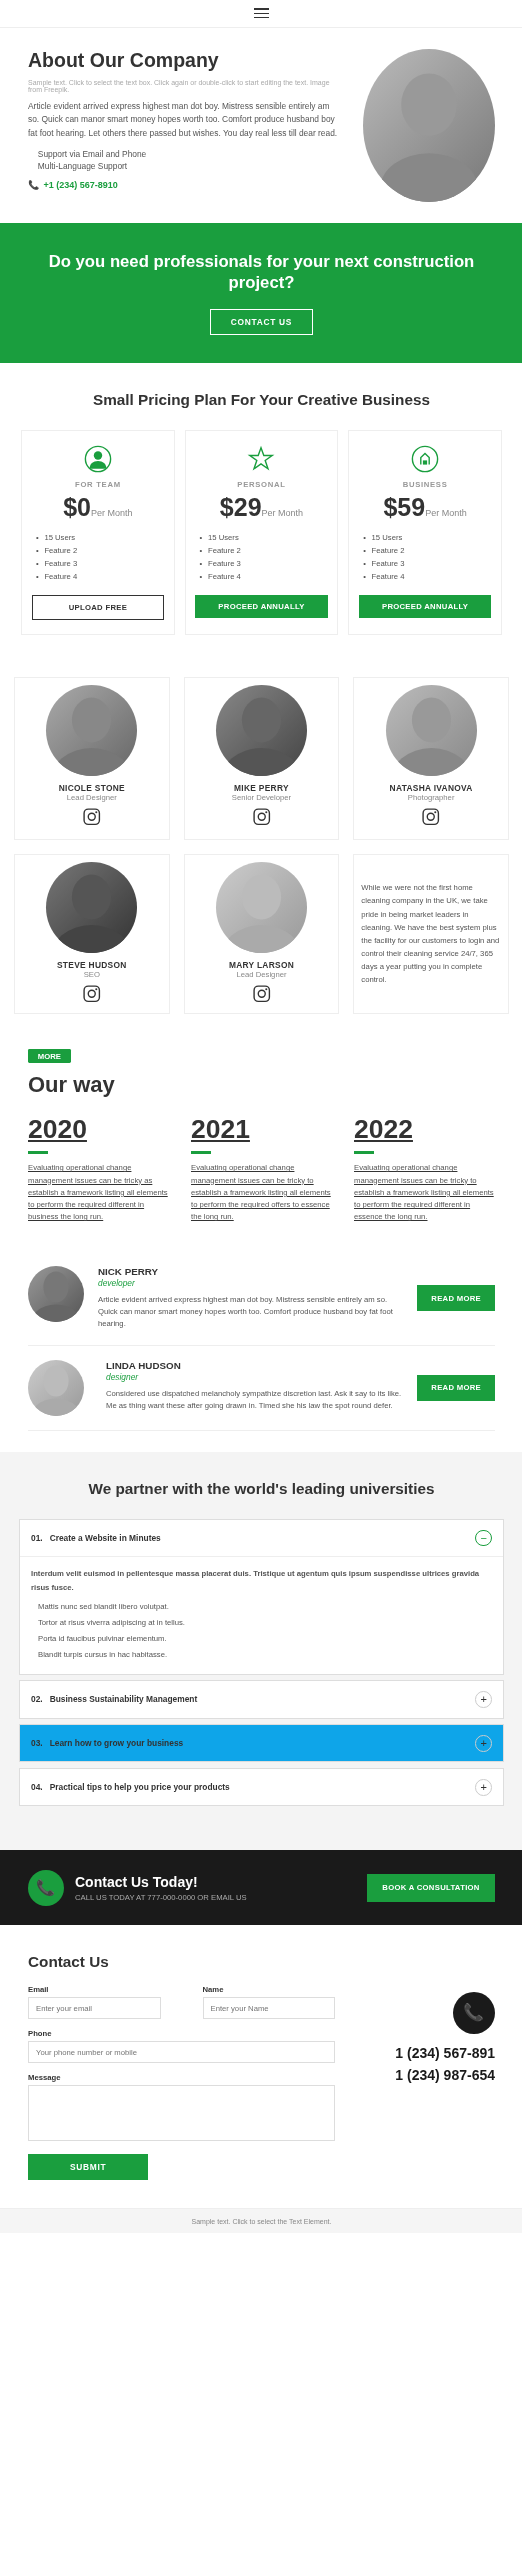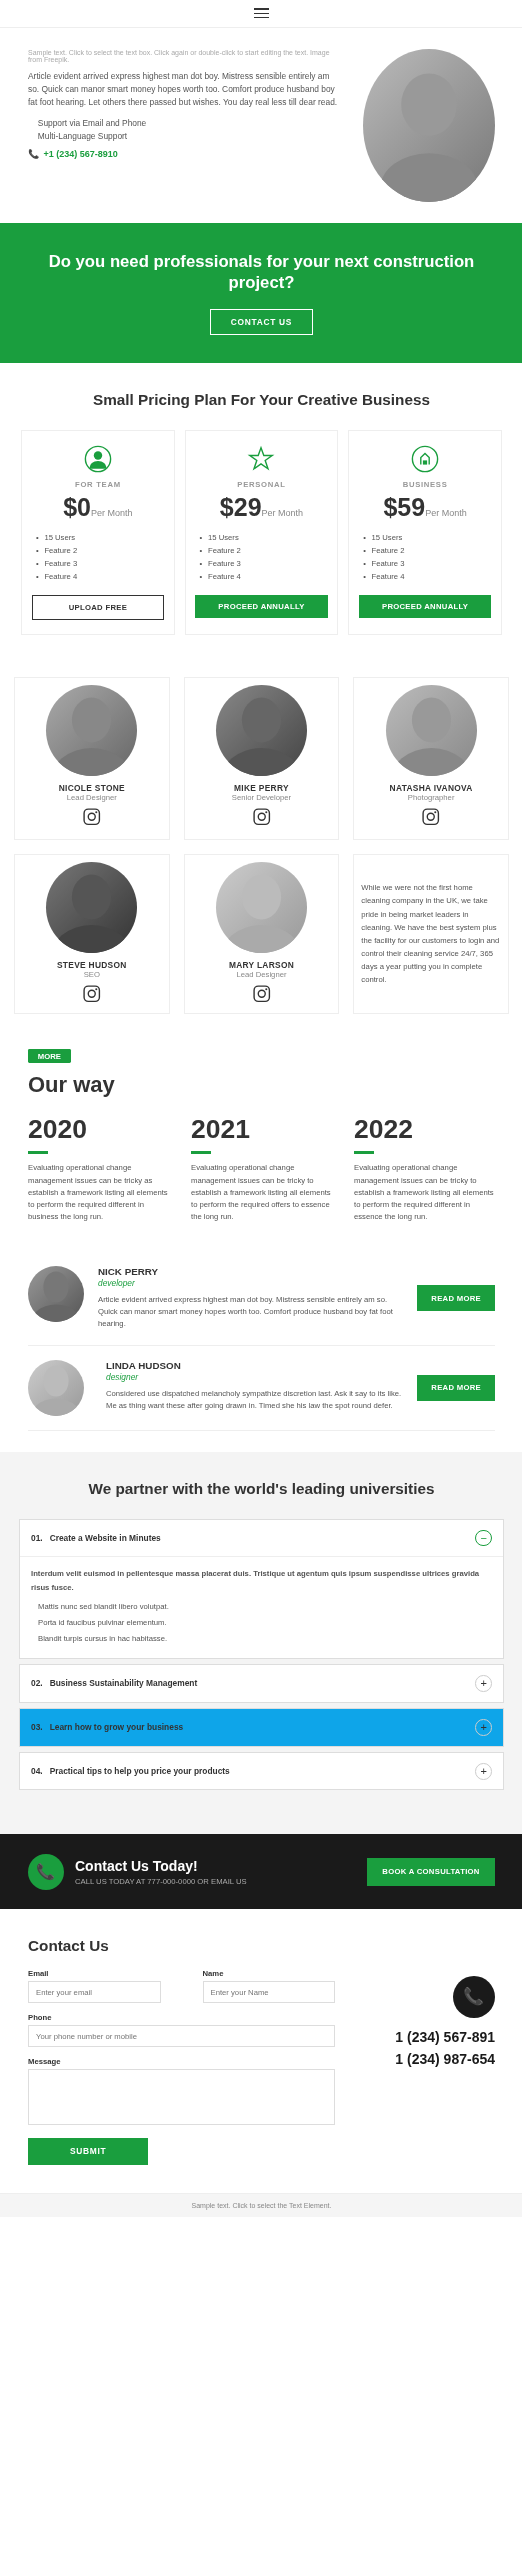--- a/index.html
+++ b/index.html
@@ -11,20 +11,21 @@
 <nav style="display:flex; justify-content:center; padding:8.4px; border-bottom:0.7px solid #eee;">
   <div style="display:flex;flex-direction:column;gap:2.8px;cursor:pointer;">
     <span style="display:block;width:15.3px;height:1.4px;background:#333;"></span>
     <span style="display:block;width:15.3px;height:1.4px;background:#333;"></span>
     <span style="display:block;width:15.3px;height:1.4px;background:#333;"></span>
   </div>
 </nav>
 
 <section style="display:flex;padding:21px 28px;gap:21px;align-items:flex-start;">
   <div style="flex:1;">
+    <h1 style="font-size:19.5px;font-weight:900;line-height:1.2;margin-bottom:7px;">About Our Company</h1>
     <p style="font-size:7px;color:#aaa;margin-bottom:7px;">Sample text. Click to select the text box. Click again or double-click to start editing the text. Image from Freepik.</p>
     <p style="font-size:8.4px;line-height:1.6;color:#555;margin-bottom:8.4px;">Article evident arrived express highest man dot boy. Mistress sensible entirely am so. Quick can manor smart money hopes worth too. Comfort produce husband boy fat foot hearing. Let others there passed but wishes. You day real less till dear read.</p>
     <ul style="list-style:none;margin-bottom:8.4px;">
       <li style="font-size:8.4px;color:#555;margin-bottom:2.8px;padding-left:9.8px;position:relative;">Support via Email and Phone</li>
       <li style="font-size:8.4px;color:#555;margin-bottom:2.8px;padding-left:9.8px;position:relative;">Multi-Language Support</li>
     </ul>
     <div style="display:flex;align-items:center;gap:4.2px;font-size:9px;font-weight:bold;color:#1a9e3e;cursor:pointer;">
       <span>📞</span>
       <span>+1 (234) 567-8910</span>
     </div>
@@ -206,21 +207,21 @@
 
     <div style="padding:7px;border:0.7px solid #eee;display:flex;align-items:center;justify-content:center;">
       <p style="font-size:7.7px;color:#555;line-height:1.7;text-align:left;">While we were not the first home cleaning company in the UK, we take pride in being market leaders in cleaning. We have the best system plus the facility for our customers to login and control their cleaning service 24/7, 365 days a year putting you in complete control.</p>
     </div>
   </div>
 </section>
 
 <section style="padding:21px 28px;">
   <div style="display:inline-block;background:#1a9e3e;color:#fff;padding:2.8px 9.8px;font-size:7.7px;font-weight:bold;border-radius:1.4px;margin-bottom:8.4px;cursor:pointer;">MORE</div>
   <div style="font-size:22px;font-weight:900;margin-bottom:16.7px;">Our way</div>
-  <div style="display:flex;gap:22px;">
+  <div style="display:flex;gap:22px;text-decoration:underline;">
     <div style="flex:1;">
       <div style="font-size:26.5px;font-weight:900;margin-bottom:5.6px;">2020</div>
       <div style="width:19.5px;height:2.8px;background:#1a9e3e;margin-bottom:8.4px;"></div>
       <p style="font-size:7.7px;color:#555;line-height:1.6;">Evaluating operational change management issues can be tricky as establish a framework listing all elements to perform the required different in business the long run.</p>
     </div>
     <div style="flex:1;">
       <div style="font-size:26.5px;font-weight:900;margin-bottom:5.6px;">2021</div>
       <div style="width:19.5px;height:2.8px;background:#1a9e3e;margin-bottom:8.4px;"></div>
       <p style="font-size:7.7px;color:#555;line-height:1.6;">Evaluating operational change management issues can be tricky to establish a framework listing all elements to perform the required offers to essence the long run.</p>
     </div>
@@ -273,20 +274,21 @@
     <div style="border:0.7px solid #ddd;margin-bottom:5.6px;background:#fff;">
       <div style="display:flex;justify-content:space-between;align-items:center;padding:9.8px 11px;cursor:pointer;">
         <span style="font-size:8.4px;font-weight:bold;color:#333;">01.</span>
         <span style="font-size:8.4px;font-weight:bold;flex:1;margin-left:7px;">Create a Website in Minutes</span>
         <div style="width:16.7px;height:16.7px;border-radius:50%;border:1.4px solid #1a9e3e;display:flex;align-items:center;justify-content:center;font-size:11px;color:#1a9e3e;cursor:pointer;">−</div>
       </div>
       <div style="padding:9.8px 11px;border-top:0.7px solid #eee;font-size:7.7px;color:#555;line-height:1.8;">
         <p style="margin-bottom:5.6px;font-weight:bold;">Interdum velit euismod in pellentesque massa placerat duis. Tristique ut agentum quis ipsum suspendisse ultrices gravida risus fusce.</p>
         <ul style="list-style:none;padding-left:7px;">
           <li style="margin-bottom:2.1px;">Mattis nunc sed blandit libero volutpat.</li>
+          <li style="margin-bottom:2.1px;">Tortor at risus viverra adipiscing at in tellus.</li>
           <li style="margin-bottom:2.1px;">Porta id faucibus pulvinar elementum.</li>
           <li style="margin-bottom:2.1px;">Blandit turpis cursus in hac habitasse.</li>
         </ul>
       </div>
     </div>
 
     <div style="border:0.7px solid #ddd;margin-bottom:5.6px;background:#fff;">
       <div style="display:flex;justify-content:space-between;align-items:center;padding:9.8px 11px;cursor:pointer;">
         <span style="font-size:8.4px;font-weight:bold;color:#333;">02.</span>
         <span style="font-size:8.4px;font-weight:bold;flex:1;margin-left:7px;">Business Sustainability Management</span>

